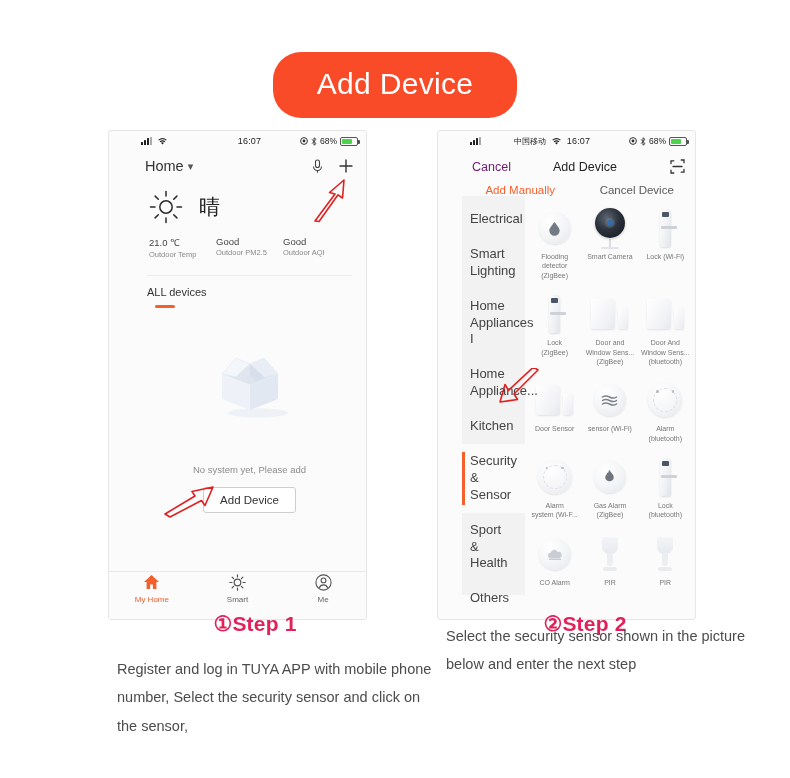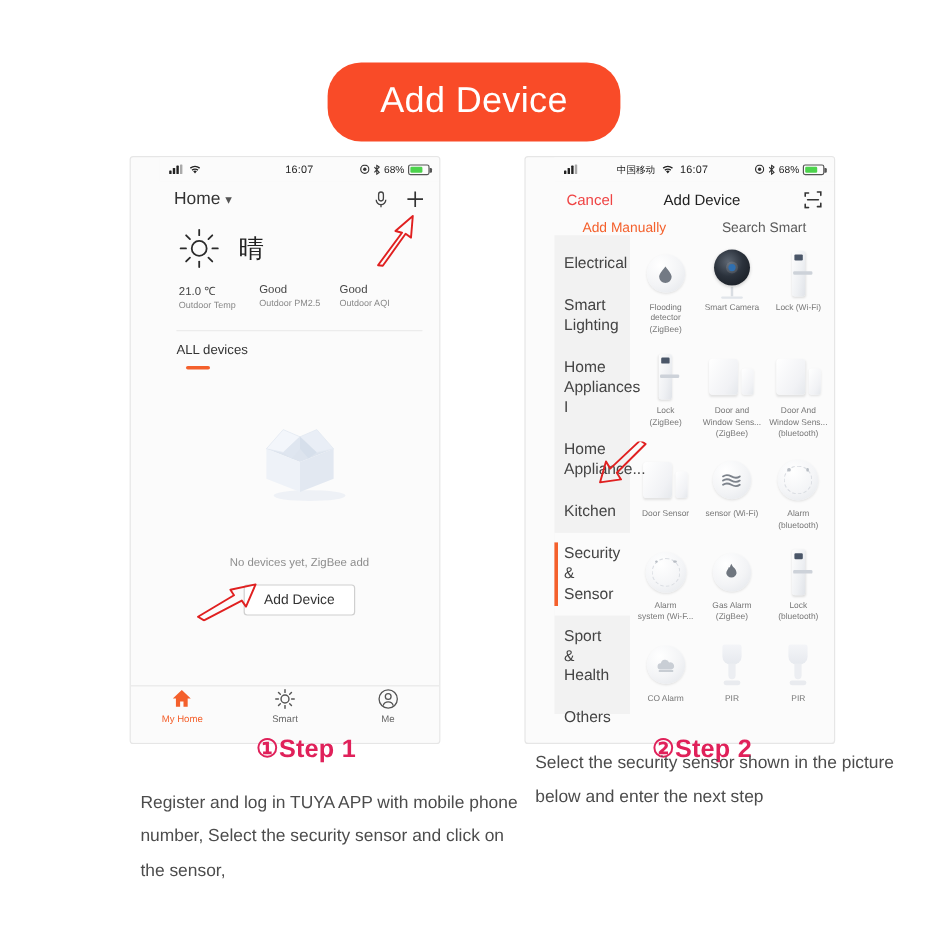--- a/index.html
+++ b/index.html
@@ -99,21 +99,21 @@
     border-top:1px solid #e8e8e8; background:#fbfbfb;
     display:flex; margin-top:46px;
   }
   .tab { flex:1; text-align:center; }
   .tab .ti { height:20px; display:flex; align-items:center; justify-content:center; }
   .tab .tl { font-size: 8px; margin-top: 3px; color:#666; }
   .tab.active .tl { color:#f4602c; }
 
   
   .nav-bar2 { display:flex; align-items:center; padding: 8px 10px 4px; }
-  .nav-cancel { font-size: 12.5px; color:#ef4444; }
+  .nav-cancel { font-size: 12.5px; color:#701a75; }
   .nav-title { flex:1; text-align:center; font-size: 12.5px; color:#222; }
   .nav-scan { width: 26px; display:flex; justify-content:flex-end; }
 
   .tabs2 { display:flex; padding: 6px 0 0; }
   .tab2 { flex:1; text-align:center; font-size: 11.5px; color:#5a5a5a; }
   .tab2.active { color:#f4602c; }
 
   .panel { display:flex; height: 399px; }
   .cats { width: 63px; background:#f2f2f2; padding-top: 6px; flex: 0 0 63px; }
   .cat {
@@ -311,21 +311,21 @@
         <polygon points="20,30 48,20 76,30 48,41" fill="#dde4ee"></polygon>
         <polygon points="20,30 48,41 48,66 20,55" fill="#eef2f8"></polygon>
         <polygon points="76,30 48,41 48,66 76,55" fill="#e2e8f1"></polygon>
         <polygon points="20,30 34,14 48,20 34,33" fill="#f3f6fb" stroke="#e3e9f2" stroke-width=".7"></polygon>
         <polygon points="76,30 62,14 48,20 62,33" fill="#e9eef6" stroke="#e3e9f2" stroke-width=".7"></polygon>
         <polygon points="34,33 48,20 48,30 41,38" fill="#dfe6f0"></polygon>
         <polygon points="62,33 48,20 48,30 55,38" fill="#d6dfeb"></polygon>
       </svg>
     </div>
 
-    <div class="empty-msg">No devices yet, ZigBee add</div>
+    <div class="empty-msg">No system yet, Please add</div>
 
     <div class="addbtn-wrap">
       <span class="add-device-btn">Add Device</span>
     </div>
 
     <div class="tabbar">
       <div class="tab active">
         <div class="ti">
           <svg width="17" height="16" viewBox="0 0 17 16">
               <path d="M8.5 1 L16 8 H13.4 V15 H9.9 V10.6 H7.1 V15 H3.6 V8 H1 Z" fill="#f4602c"></path>
@@ -408,21 +408,21 @@
             <path d="M14 10.4v2.8h-2.8"></path>
               <path d="M3.8 14H1v-2.8"></path>
             <path d="M3 7.5h9"></path>
           </g>
         </svg>
       </span>
     </div>
 
     <div class="tabs2">
       <div class="tab2 active">Add Manually</div>
-      <div class="tab2">Search Smart</div>
+      <div class="tab2">Cancel Device</div>
     </div>
 
     <div class="panel">
 
       <div class="cats">
         <div class="cat" style="white-space:pre-line">Electrical</div>
         <div class="cat" style="white-space:pre-line">Smart
 Lighting</div>
         <div class="cat" style="white-space:pre-line">Home
 Appliances I</div>

